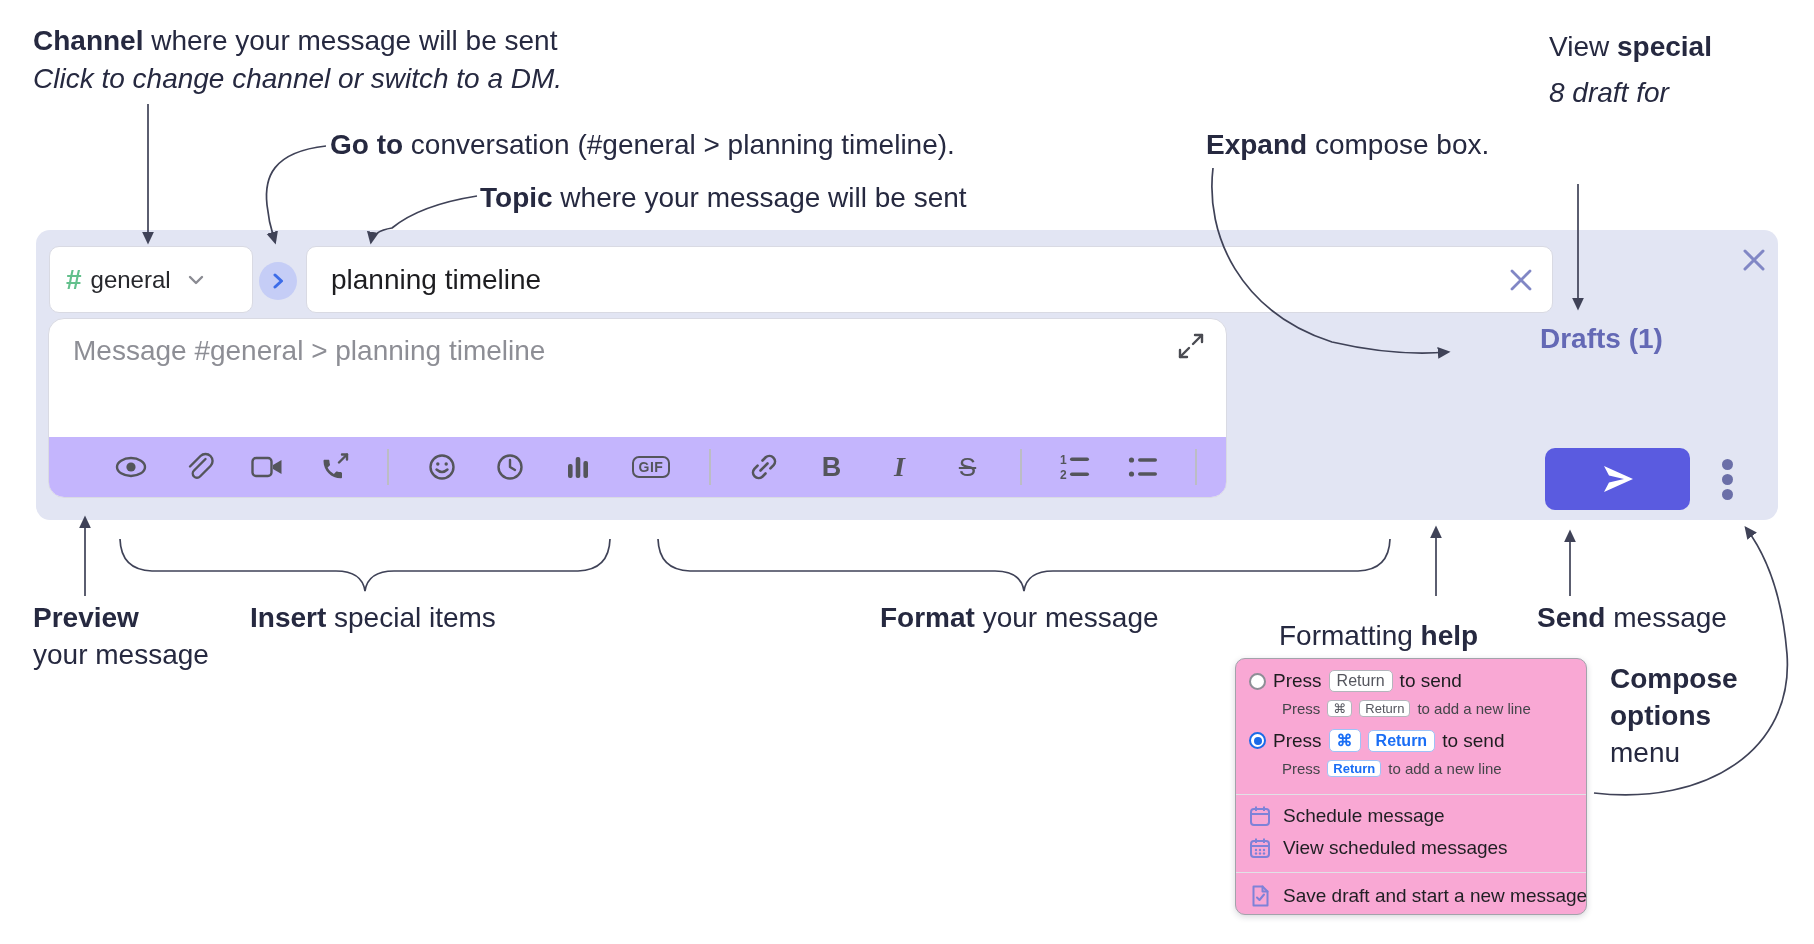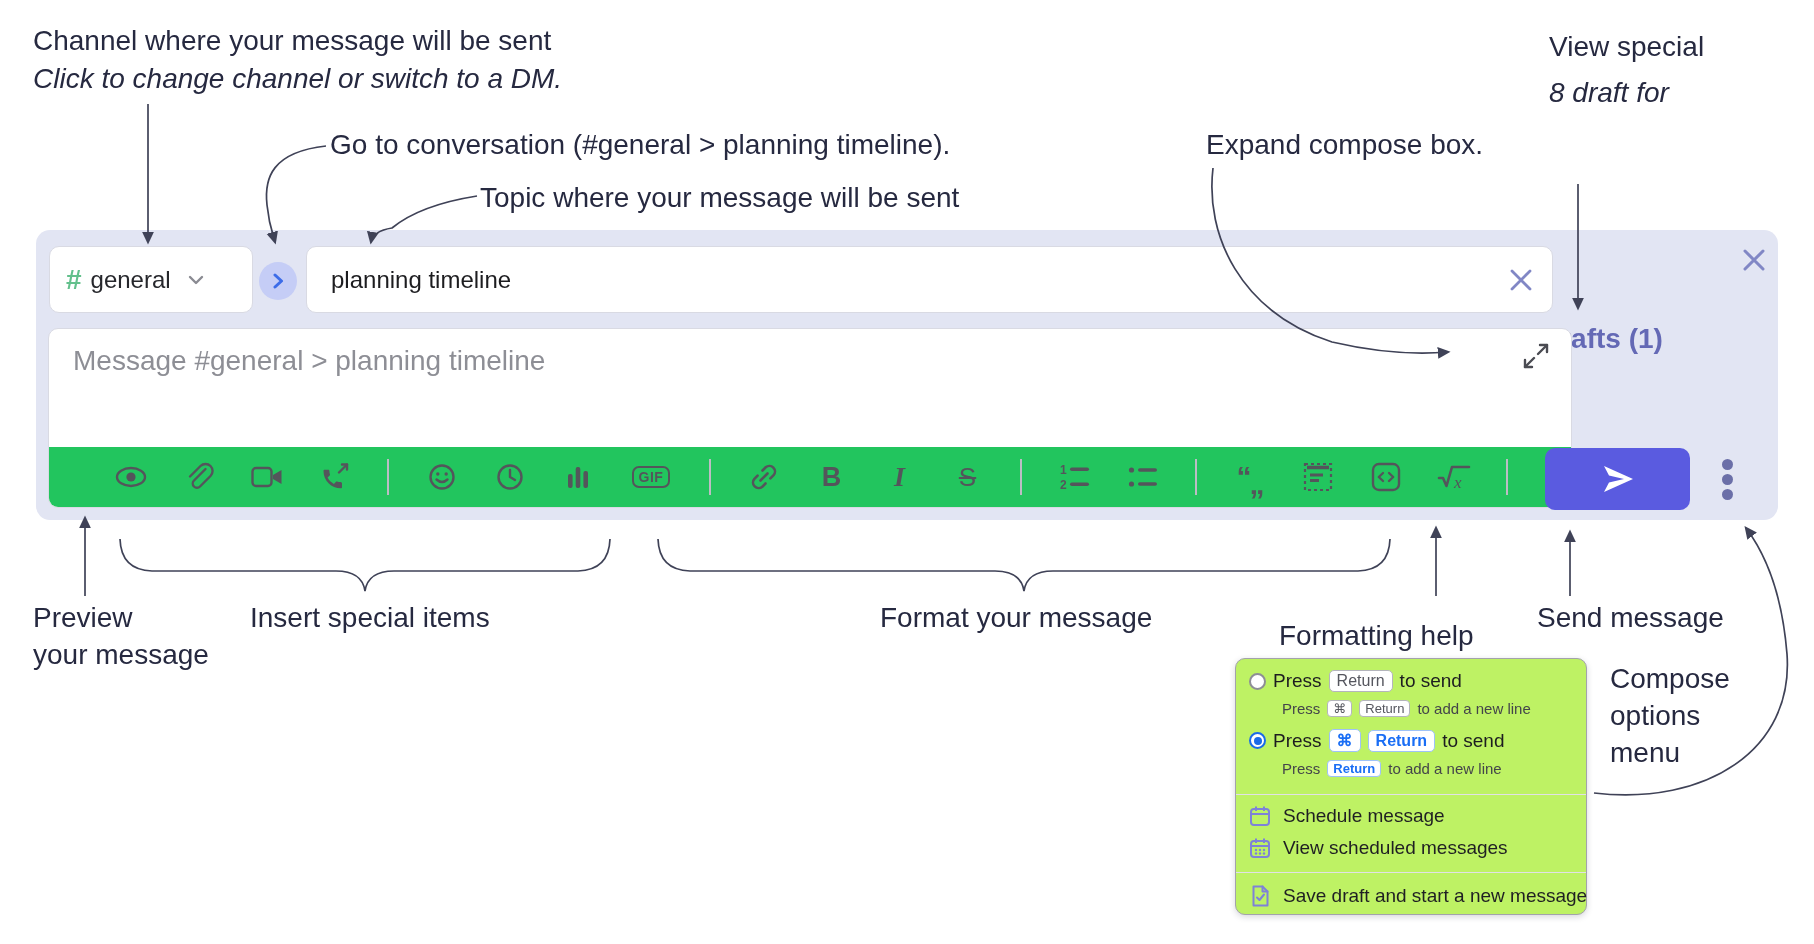--- a/index.html
+++ b/index.html
@@ -1,39 +1,39 @@
 <!DOCTYPE html>
 <html><head>
 <meta charset="utf-8">
 <style>
   html,body{margin:0;padding:0;background:#ffffff;}
   body{width:1814px;height:944px;position:relative;overflow:hidden;
        font-family:"Liberation Sans",sans-serif;color:#262940;}
   .abs{position:absolute;}
   
   .ann{font-size:28px;line-height:38px;color:#262940;z-index:2;white-space:nowrap;}
-  .ann b{font-weight:400;text-align:center;}
+  .ann b{font-weight:700;text-align:center;}
   .it{font-style:italic;}
   
   .panel{left:36px;top:230px;width:1742px;height:290px;background:#e2e5f3;
          border-radius:14px;z-index:1;}
   .whitebox{background:#ffffff;border:1px solid #d9dae3;box-sizing:border-box;}
   .chanbox{left:13px;top:16px;width:204px;height:67px;border-radius:10px;
            display:flex;align-items:center;padding-left:16px;gap:9px;cursor:pointer;}
   .hash{font-size:28px;font-weight:700;color:#63c08c;}
   .channame{font-size:24px;font-weight:500;color:#26272c;}
   .gotocircle{left:223px;top:32px;width:38px;height:38px;border-radius:50%;
               background:#c5cdf6;display:flex;align-items:center;justify-content:center;}
   .topicbox{left:270px;top:16px;width:1247px;height:67px;border-radius:10px;
             display:flex;align-items:center;padding-left:24px;box-sizing:border-box;}
-  .topictext{font-size:24px;color:#1d1d20;flex:1;}
+  .topictext{font-size:28px;color:#1d1d20;flex:1;}
   .draftslink{left:1504px;top:93px;font-size:28px;font-weight:600;color:#6469b5;cursor:pointer;}
-  .msgbox{left:12px;top:98px;width:1524px;height:180px;border-radius:10px;overflow:hidden;}
+  .msgbox{left:12px;top:88px;width:1179px;height:180px;border-radius:16px;overflow:hidden;}
   .placeholder{left:24px;top:16px;font-size:28px;color:#8d8e95;}
-  .toolbar{position:absolute;left:0;bottom:0;width:100%;height:60px;background:#22c55e;
+  .toolbar{position:absolute;left:0;bottom:0;width:100%;height:60px;background:#c4b5fd;
            display:flex;align-items:center;padding-left:64px;box-sizing:border-box;gap:33px;}
   .ticon{width:35px;height:36px;display:flex;align-items:center;justify-content:center;
          color:#54555b;cursor:pointer;flex:0 0 auto;}
   .tdiv{width:2px;height:36px;background:#bcbdc4;flex:0 0 auto;margin:0 2px;}
   .tb-b{font-size:27px;font-weight:800;color:#54555b;}
   .tb-i{font-size:28px;font-style:italic;font-family:"Liberation Serif",serif;font-weight:600;color:#54555b;}
   .tb-s{font-size:26px;color:#54555b;text-decoration:line-through;}
   .tb-q{font-size:30px;font-weight:800;color:#54555b;letter-spacing:-2px;}
   .gifbox{border:2.4px solid #54555b;border-radius:7px;padding:1px 5px;
           font-size:14px;font-weight:700;color:#54555b;letter-spacing:.5px;}
@@ -41,21 +41,21 @@
            background:#5a5be0;display:flex;align-items:center;justify-content:center;cursor:pointer;}
   .kebab{left:1676px;top:222px;width:30px;height:54px;display:flex;flex-direction:column;
          align-items:center;justify-content:center;gap:4px;cursor:pointer;}
   .kebab i{width:11px;height:11px;border-radius:50%;background:#6b6fa8;}
   .closex{left:1698px;top:10px;width:40px;height:40px;display:flex;align-items:center;
           justify-content:center;cursor:pointer;}
   .clearx{width:34px;height:34px;display:flex;align-items:center;justify-content:center;
           margin-right:14px;cursor:pointer;}
   .expicon{position:absolute;right:22px;top:14px;cursor:pointer;}
   
-  .popup{left:1235px;top:658px;width:352px;height:257px;background:#bef264;
+  .popup{left:1235px;top:658px;width:352px;height:257px;background:#f9a8d4;
          border:1.5px solid #a3a3ab;border-radius:10px;box-sizing:border-box;
          box-shadow:0 2px 6px rgba(40,40,60,.18);z-index:3;}
   .prow{position:absolute;left:13px;display:flex;align-items:center;gap:7px;white-space:nowrap;}
   .pmain{font-size:19px;color:#1d1d20;}
   .psub{font-size:15px;color:#44454a;}
   .radio{width:17px;height:17px;border-radius:50%;border:2px solid #8e8e96;
          box-sizing:border-box;background:#fff;flex:0 0 auto;cursor:pointer;}
   .radio.sel{border-color:#1b6be8;position:relative;}
   .radio.sel::after{content:"";position:absolute;left:2.5px;top:2.5px;width:8px;height:8px;
          border-radius:50%;background:#1b6be8;}

